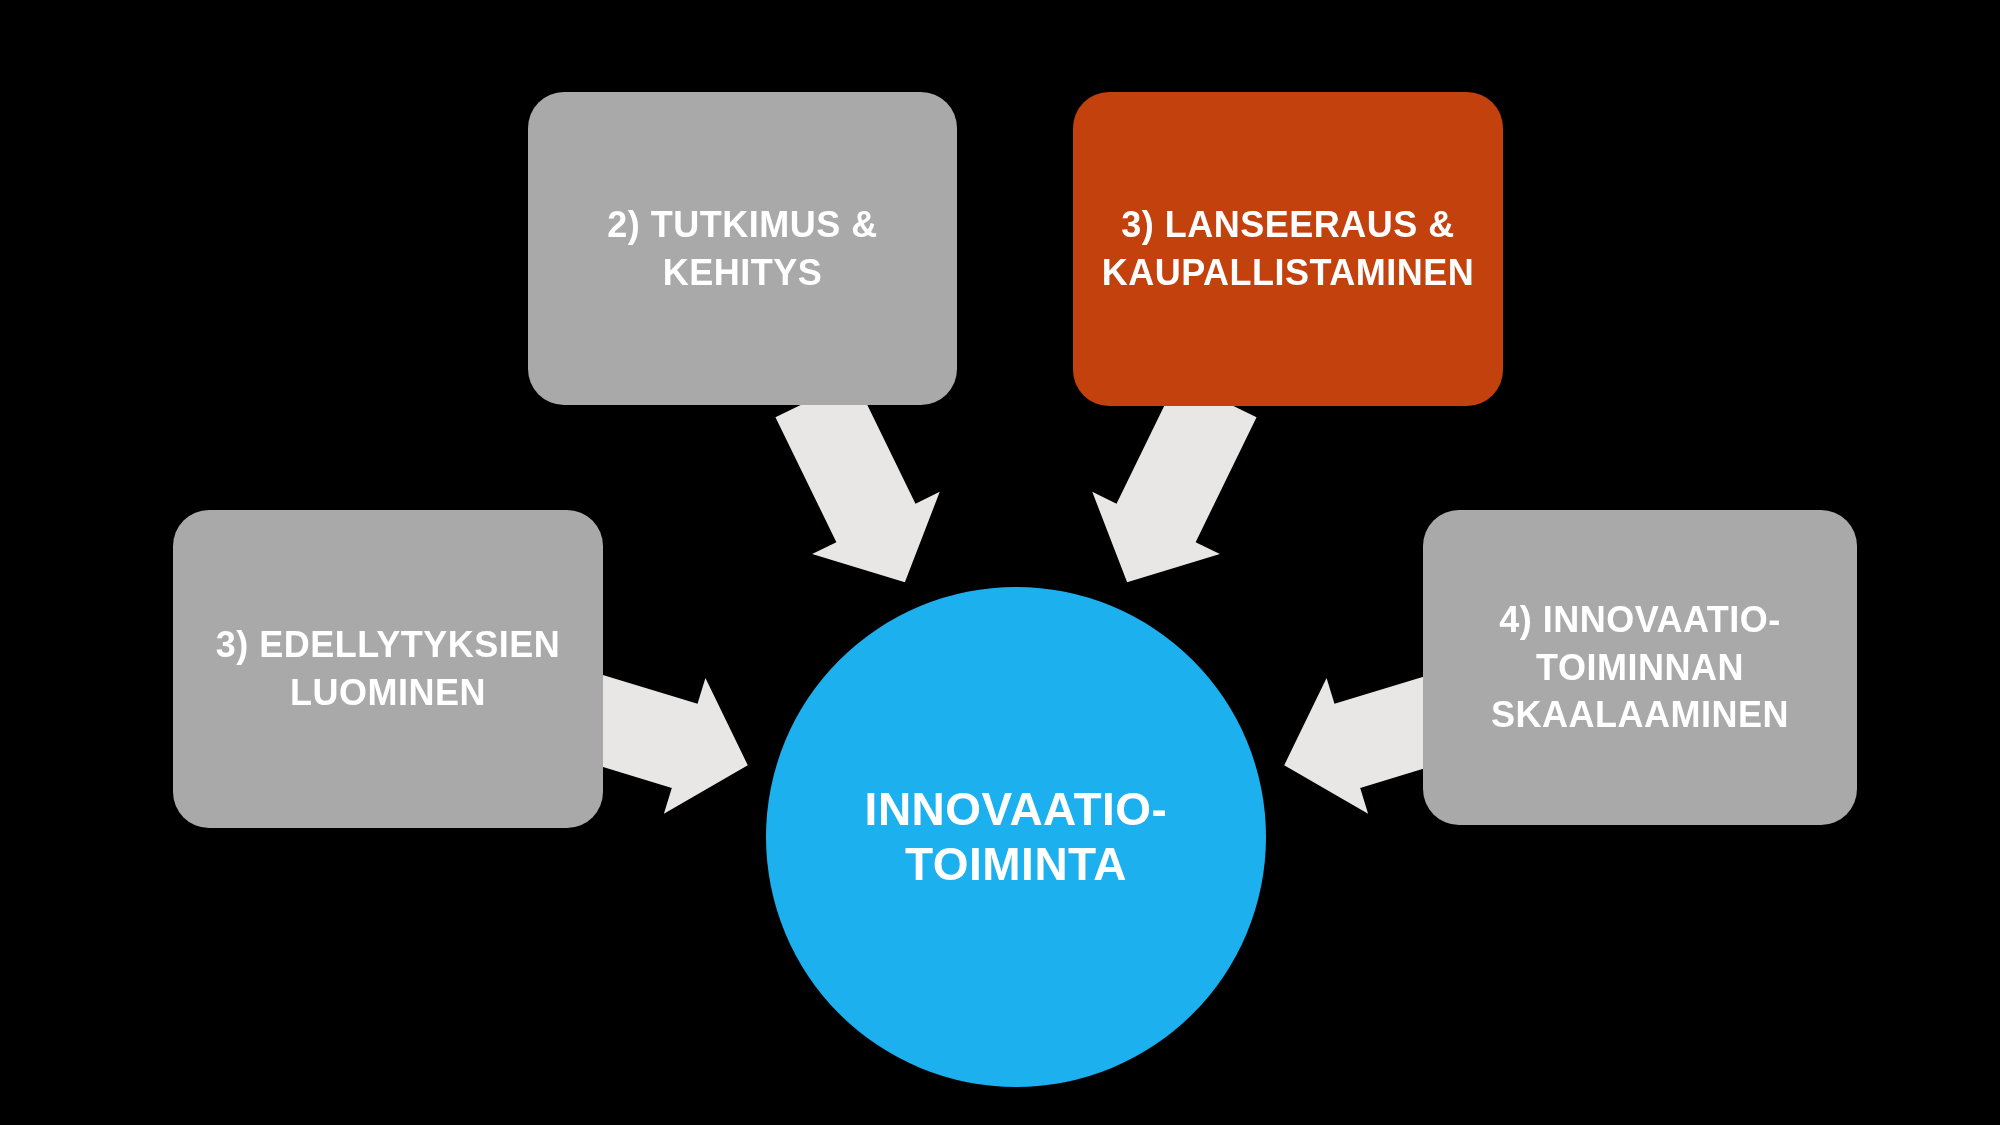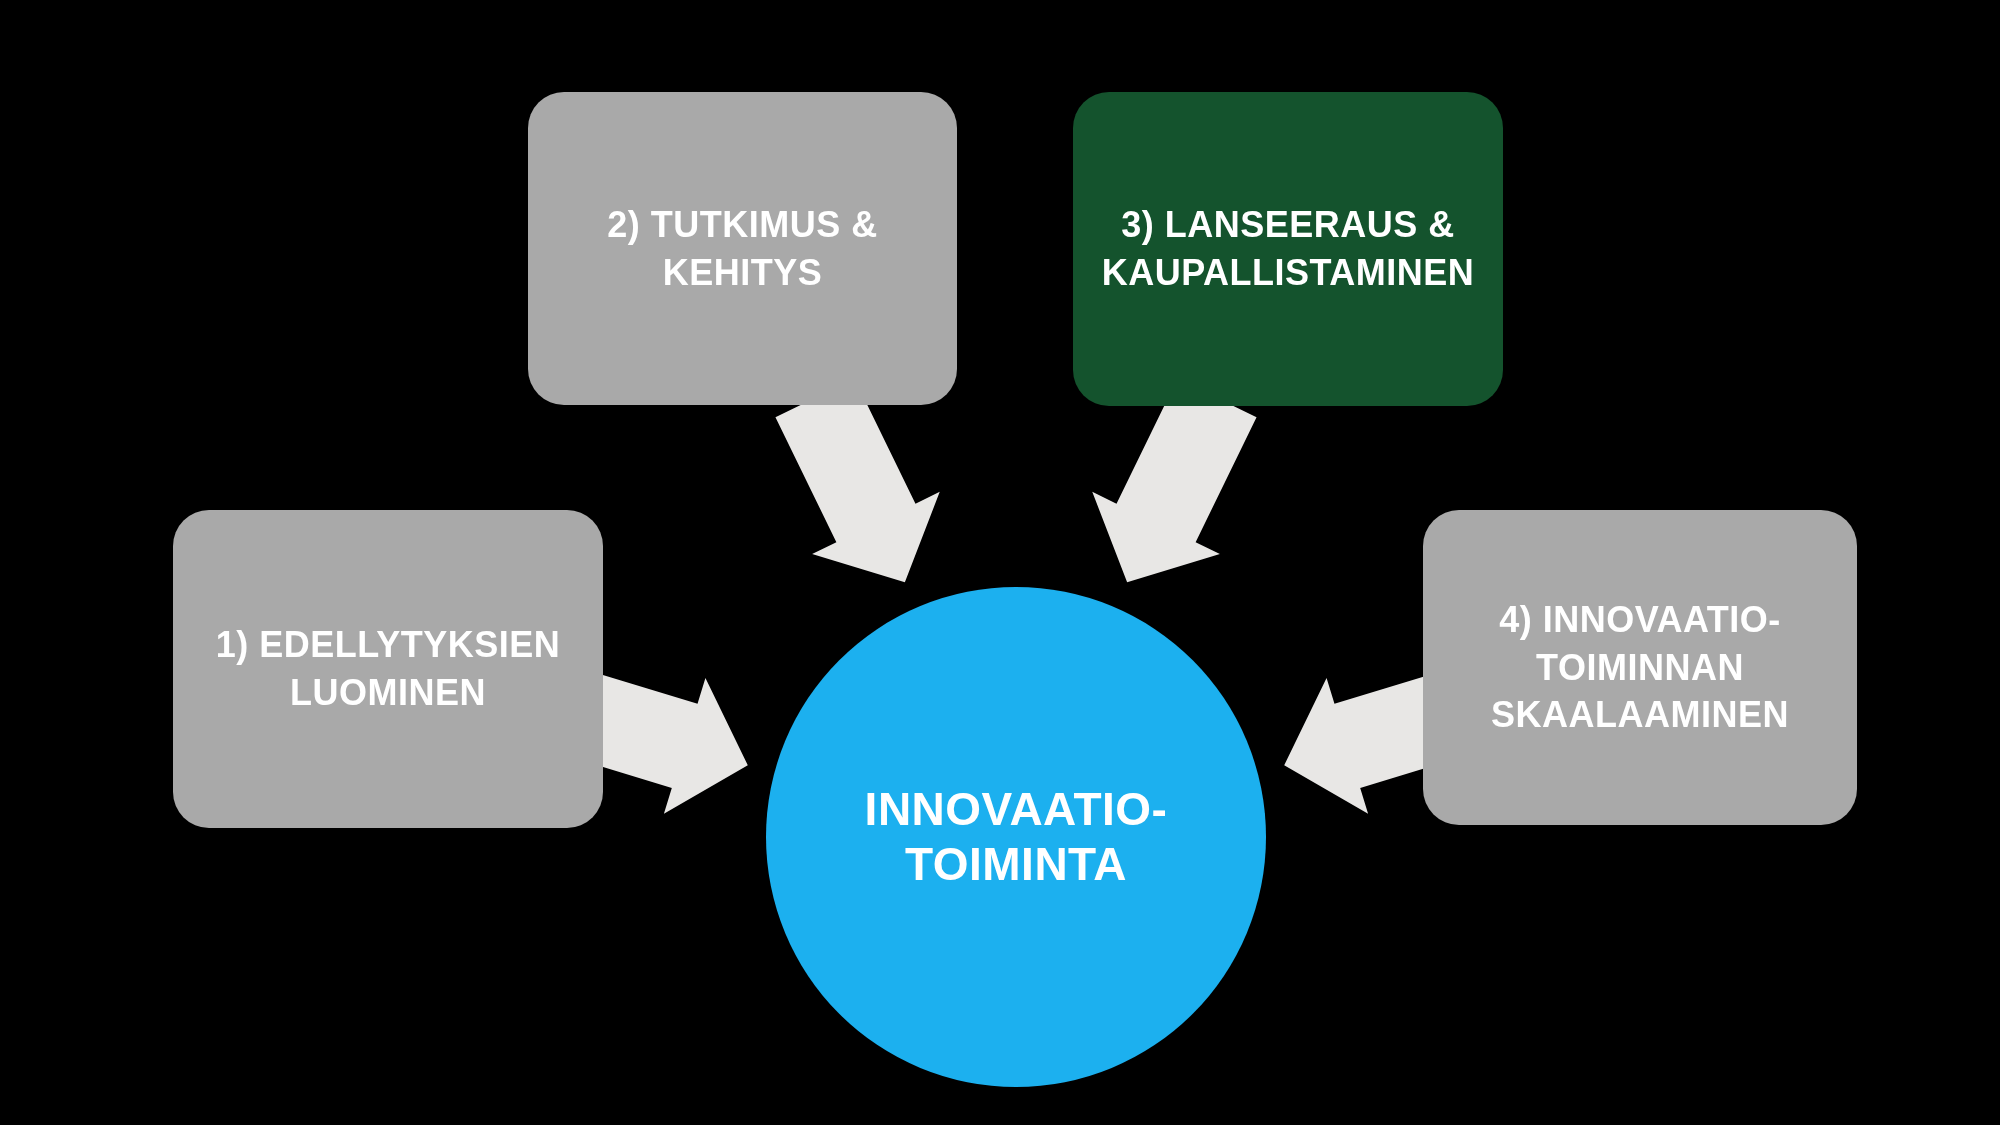--- a/index.html
+++ b/index.html
@@ -67,30 +67,30 @@
     <path d="M0,-44 L99,-44 L99,-71 L165,0 L99,71 L99,44 L0,44 Z" transform="translate(590,717) rotate(17)" style="fill: rgb(232, 231, 229);"></path>
 
     <path d="M0,-44 L139,-44 L139,-71 L205,0 L139,71 L139,44 L0,44 Z" transform="translate(815,398) rotate(64)" style="fill: rgb(232, 231, 229);"></path>
 
     <path d="M0,-44 L139,-44 L139,-71 L205,0 L139,71 L139,44 L0,44 Z" transform="translate(1217,398) rotate(116)" style="fill: rgb(232, 231, 229);"></path>
 
     <path d="M0,-44 L99,-44 L99,-71 L165,0 L99,71 L99,44 L0,44 Z" transform="translate(1442,717) rotate(163)" style="fill: rgb(232, 231, 229);"></path>
   </svg>
 
   <div id="box-step1" class="node box" style="background-color: rgb(169, 169, 169);">
-    <span class="label" style="color: rgb(255, 255, 255);">1) EDELLYTYKSIEN
+    <span class="label" style="color: rgb(255, 255, 255);">3) EDELLYTYKSIEN
 LUOMINEN</span>
   </div>
 
   <div id="box-step2" class="node box" style="background-color: rgb(169, 169, 169);">
     <span class="label" style="color: rgb(255, 255, 255);">2) TUTKIMUS &amp;
 KEHITYS</span>
   </div>
 
-  <div id="box-step3" class="node box" style="background-color: #14532d;">
+  <div id="box-step3" class="node box" style="background-color: #c2410c;">
     <span class="label" style="color: rgb(255, 255, 255);">3) LANSEERAUS &amp;
 KAUPALLISTAMINEN</span>
   </div>
 
   <div id="box-step4" class="node box" style="background-color: rgb(169, 169, 169);">
     <span class="label" style="color: rgb(255, 255, 255);">4) INNOVAATIO-
 TOIMINNAN
 SKAALAAMINEN</span>
   </div>
 

